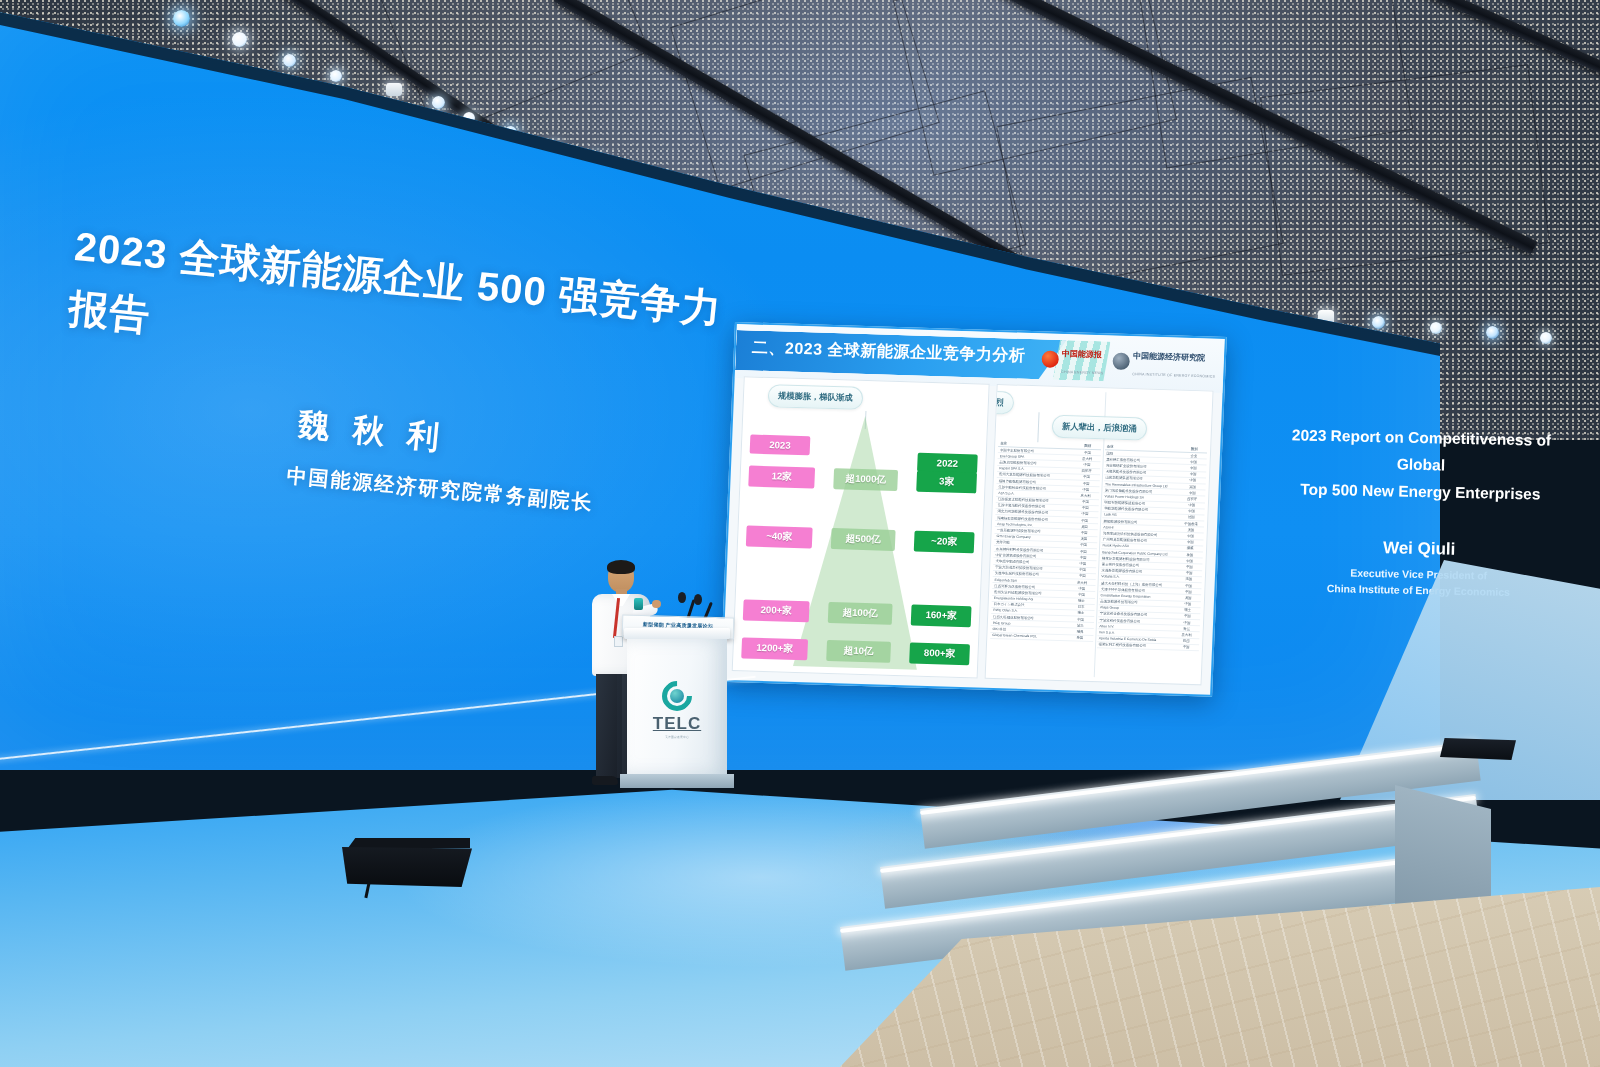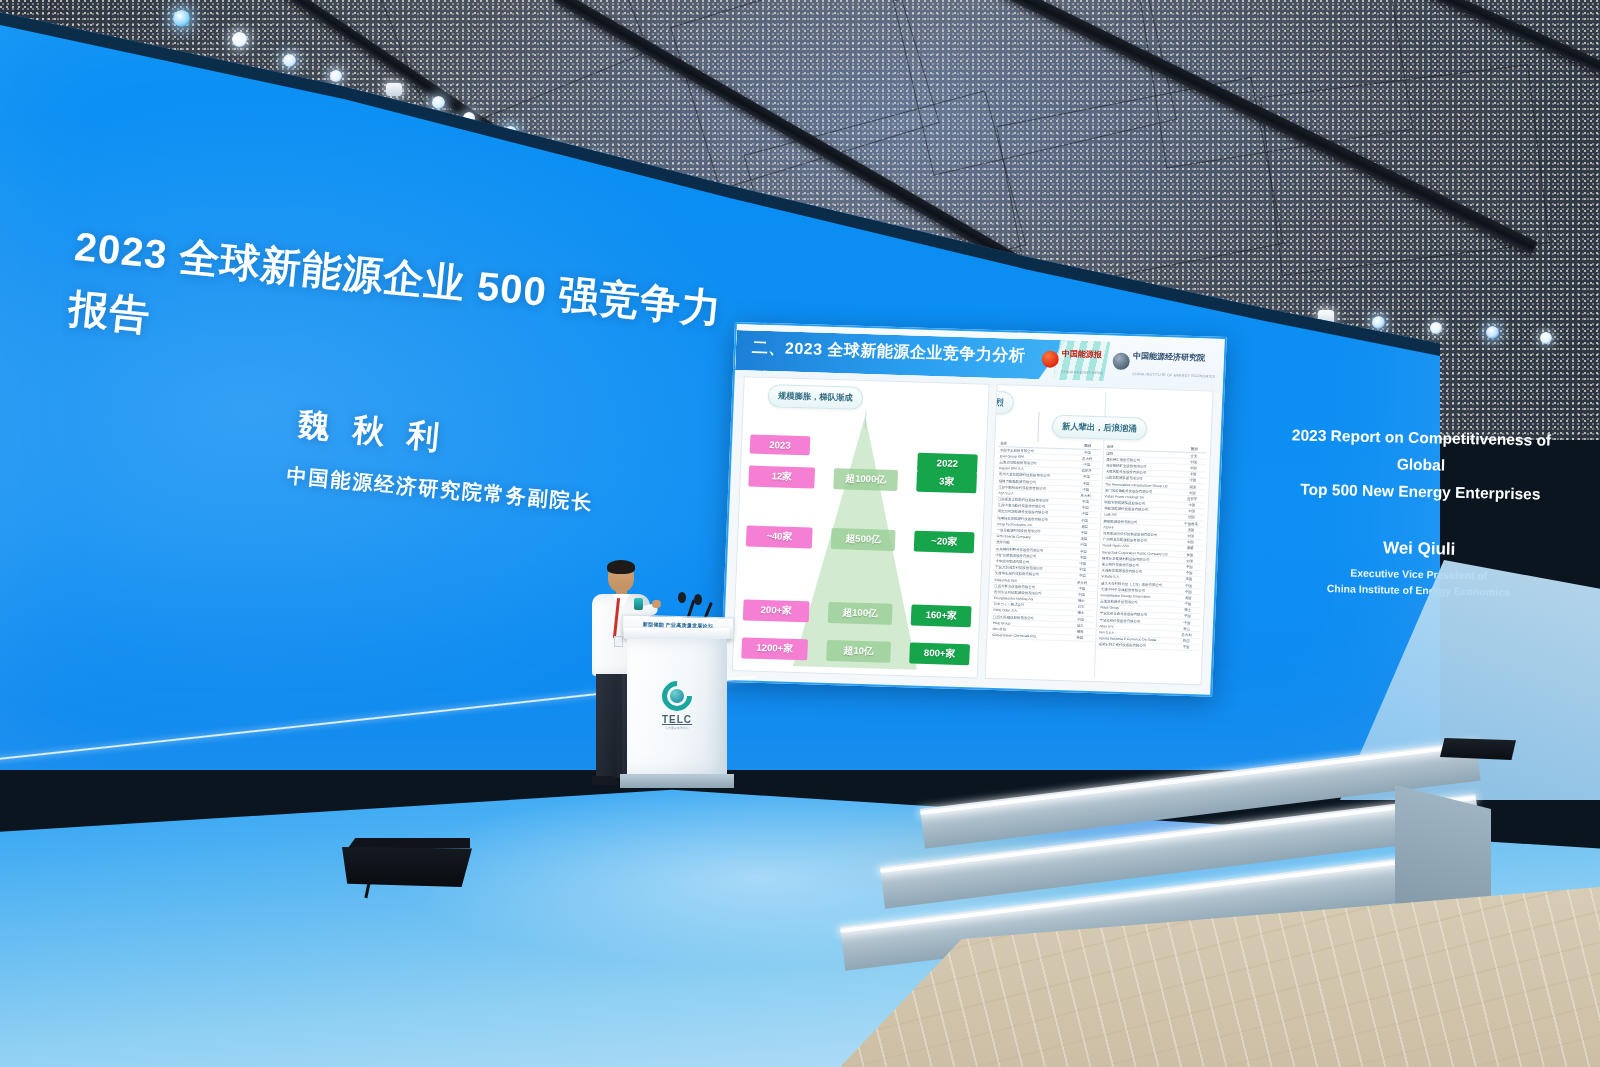--- a/index.html
+++ b/index.html
@@ -147,21 +147,21 @@
     background:linear-gradient(100deg,#ffffff 0%,#f4f8fb 55%,#dde7ee 100%);
     box-shadow:inset -8px 0 16px rgba(120,150,175,.22);}
   .pod-base{position:absolute;left:-7px;top:146px;width:114px;height:14px;
     background:linear-gradient(180deg,#b9cbd7,#8fa6b6);}
   .telc{position:absolute;left:0;right:0;top:42px;text-align:center;}
   .telc-mark{width:30px;height:30px;margin:0 auto 3px;position:relative;}
   .telc-mark .ring{position:absolute;inset:0;border-radius:50%;
     border:5px solid #1aa7a0;border-right-color:transparent;transform:rotate(-45deg);}
   .telc-mark .dot{position:absolute;left:8px;top:8px;width:14px;height:14px;border-radius:50%;
     background:radial-gradient(circle at 35% 30%,#6fd3cf,#0e7f9c);}
-  .telc-text{font-size:10px;font-weight:700;color:#4a6170;letter-spacing:1px;text-decoration:underline;}
+  .telc-text{font-size:17px;font-weight:700;color:#4a6170;letter-spacing:1px;text-decoration:underline;}
   .telc-sub{font-size:2.8px;color:#91a4b0;letter-spacing:.2px;margin-top:1px;}
 
   .speaker{position:absolute;left:588px;top:562px;width:70px;height:228px;}
   .sp-head{position:absolute;left:20px;top:0;width:26px;height:30px;border-radius:46% 46% 44% 44%;
     background:linear-gradient(180deg,#d8a878,#c08f60);}
   .sp-hair{position:absolute;left:19px;top:-2px;width:28px;height:14px;border-radius:50% 50% 36% 36%;
     background:#1d1a18;}
   .sp-neck{position:absolute;left:28px;top:27px;width:11px;height:8px;background:#c49468;}
   .sp-shirt{position:absolute;left:4px;top:32px;width:58px;height:82px;
     background:linear-gradient(98deg,#ffffff 0%,#f3f5f7 60%,#d9e0e6 100%);

